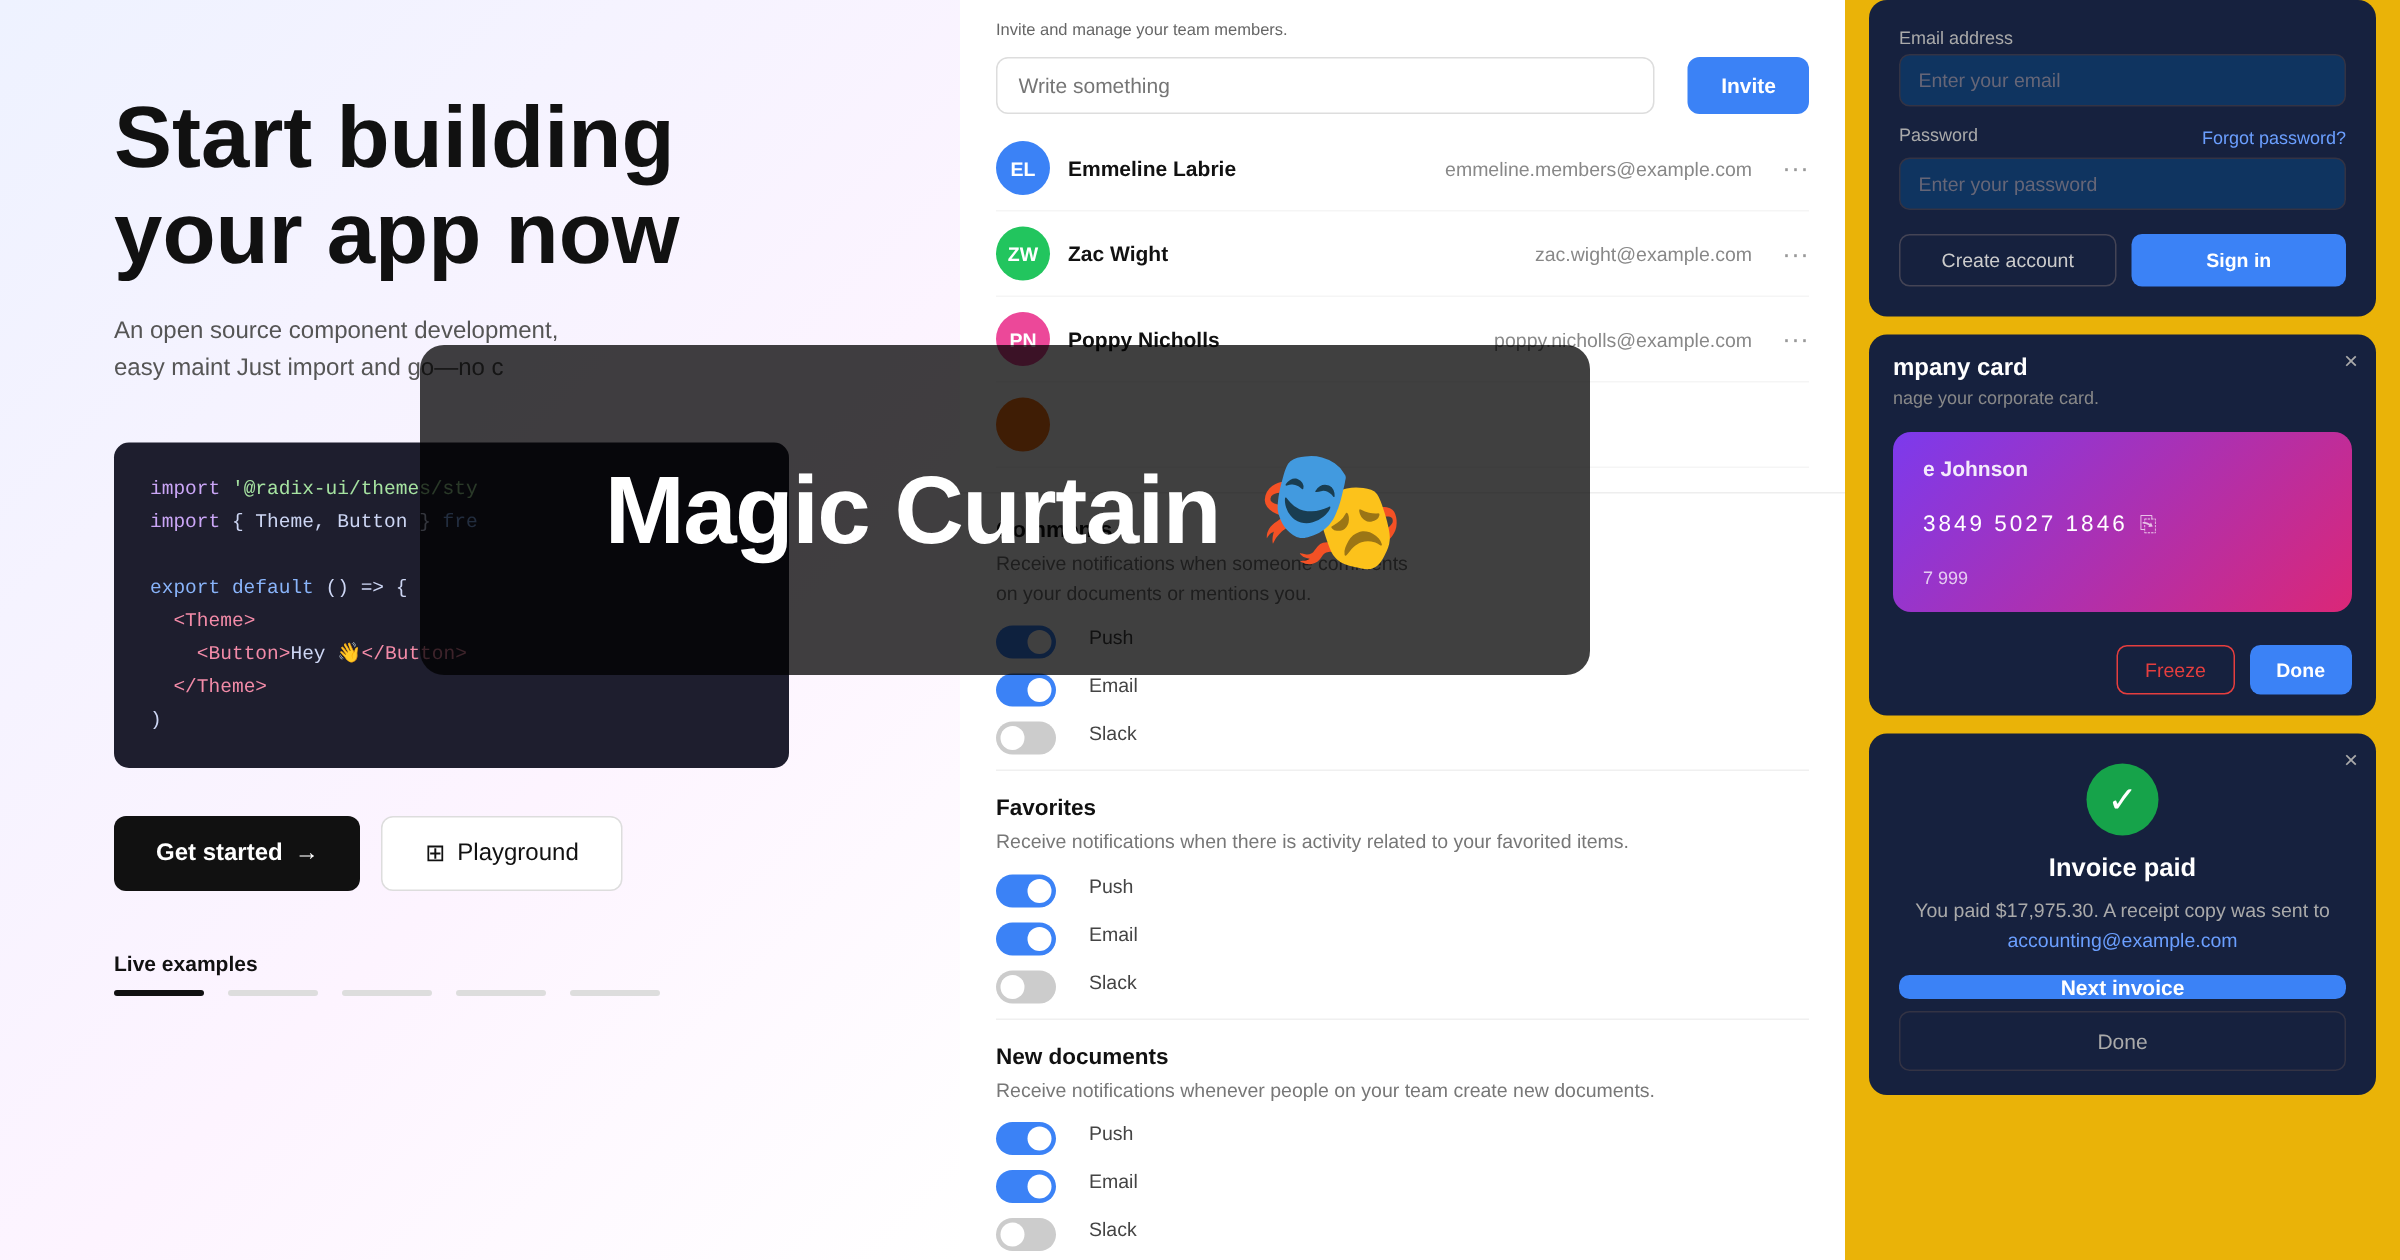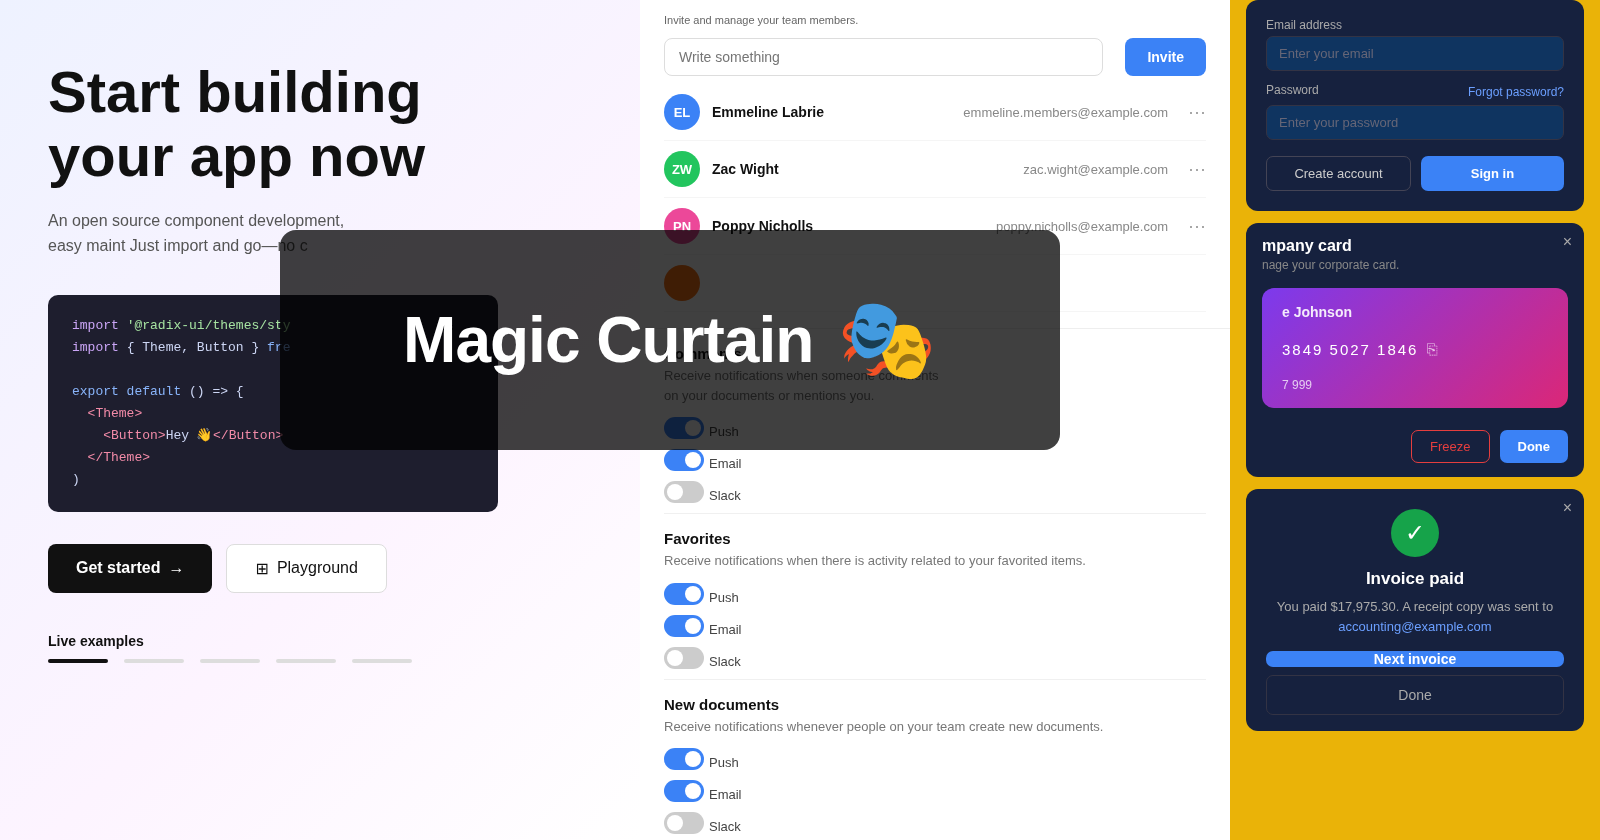--- a/index.html
+++ b/index.html
@@ -11,21 +11,21 @@
       position: relative;
       background: #f5f5f7;
     }
 
     
     .landing {
       position: absolute;
       left: 0; top: 0;
       width: 640px; height: 840px;
       background: linear-gradient(135deg, #eef2ff 0%, #fdf4ff 60%, #fff 100%);
-      padding: 60px 48px;
+      padding: 60px 76px;
       overflow: hidden;
     }
     .landing-title {
       font-size: 58px;
       font-weight: 800;
       color: #111;
       line-height: 1.1;
       margin-bottom: 20px;
     }
     .landing-desc {
@@ -194,22 +194,22 @@
       margin-bottom: 12px;
       line-height: 1.5;
     }
     .notif-toggles {
       display: flex;
       flex-direction: column;
       gap: 10px;
     }
     .toggle-row {
       display: flex;
-      align-items: flex-end;
-      gap: 5px;
+      align-items: flex-start;
+      gap: 22px;
     }
     .toggle-switch {
       width: 40px;
       height: 22px;
       border-radius: 11px;
       position: relative;
       cursor: pointer;
     }
     .toggle-switch.on { background: #3b82f6; }
     .toggle-switch.off { background: #ccc; }

